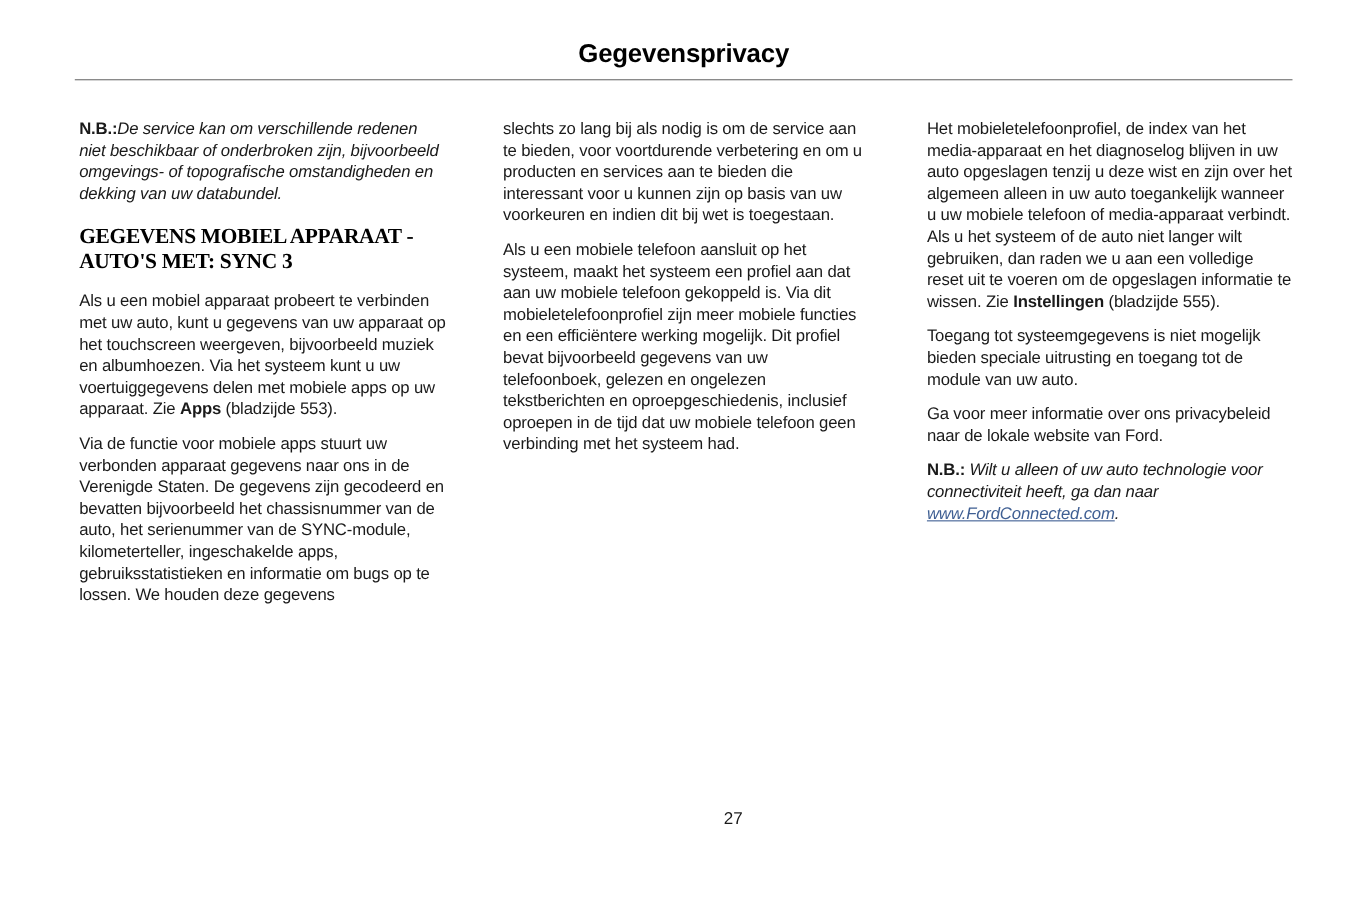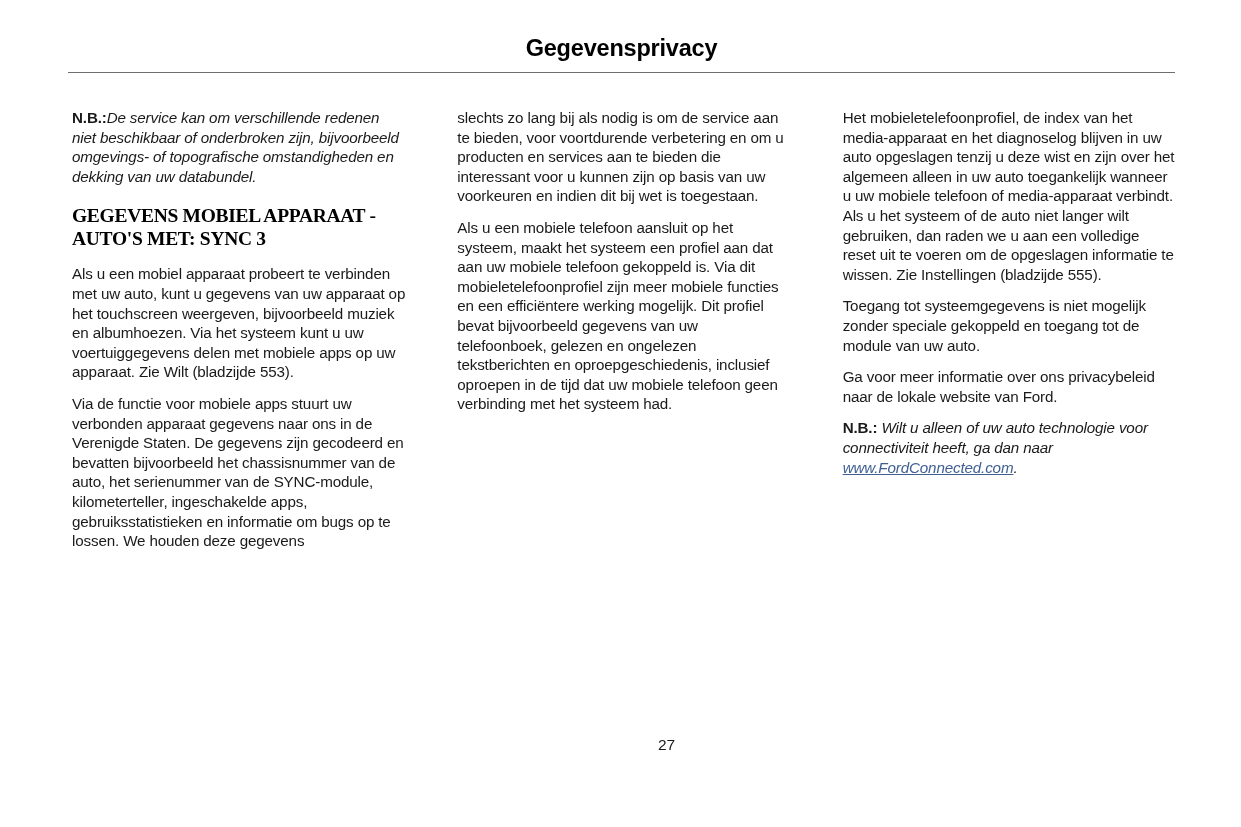--- a/index.html
+++ b/index.html
@@ -78,21 +78,21 @@
     font-style: normal;
     font-weight: bold;
   }
   .note .nb-sp { font-style: normal; }
 
   .link {
     color: #3f5f93;
     text-decoration: underline;
   }
 
-  b, .bold { font-weight: normal; margin-top: 20px; }
+  b, .bold { font-weight: bold; margin-top: 20px; }
 
   .section-heading {
     font-size: 19.5px;
     font-weight: bold;
     line-height: 23px;
     letter-spacing: -0.3px;
     color: #000000;
     margin: 18px 0 14px 0;
     text-transform: uppercase;
     font-family: Liberation Serif, serif;
@@ -124,38 +124,38 @@
 
   <div class="columns">
 
     <div class="column">
 
       <p class="para note"><span class="nb">N.B.:</span><span>De service kan om verschillende redenen niet beschikbaar of onderbroken zijn, bijvoorbeeld omgevings- of topografische omstandigheden en dekking van uw databundel.</span></p>
 
 
       <h2 class="section-heading">GEGEVENS MOBIEL APPARAAT - AUTO'S MET: SYNC 3</h2>
 
-      <p class="para"><span>Als u een mobiel apparaat probeert te verbinden met uw auto, kunt u gegevens van uw apparaat op het touchscreen weergeven, bijvoorbeeld muziek en albumhoezen. Via het systeem kunt u uw voertuiggegevens delen met mobiele apps op uw apparaat. Zie </span><span class="bold">Wilt</span><span> (bladzijde 553).</span></p>
+      <p class="para"><span>Als u een mobiel apparaat probeert te verbinden met uw auto, kunt u gegevens van uw apparaat op het touchscreen weergeven, bijvoorbeeld muziek en albumhoezen. Via het systeem kunt u uw voertuiggegevens delen met mobiele apps op uw apparaat. Zie </span><span class="bold">Apps</span><span> (bladzijde 553).</span></p>
 
       <p class="para">Via de functie voor mobiele apps stuurt uw verbonden apparaat gegevens naar ons in de Verenigde Staten. De gegevens zijn gecodeerd en bevatten bijvoorbeeld het chassisnummer van de auto, het serienummer van de SYNC-module, kilometerteller, ingeschakelde apps, gebruiksstatistieken en informatie om bugs op te lossen. We houden deze gegevens</p>
 
     </div>
 
     <div class="column">
 
       <p class="para">slechts zo lang bij als nodig is om de service aan te bieden, voor voortdurende verbetering en om u producten en services aan te bieden die interessant voor u kunnen zijn op basis van uw voorkeuren en indien dit bij wet is toegestaan.</p>
       <p class="para">Als u een mobiele telefoon aansluit op het systeem, maakt het systeem een profiel aan dat aan uw mobiele telefoon gekoppeld is. Via dit mobieletelefoonprofiel zijn meer mobiele functies en een efficiëntere werking mogelijk. Dit profiel bevat bijvoorbeeld gegevens van uw telefoonboek, gelezen en ongelezen tekstberichten en oproepgeschiedenis, inclusief oproepen in de tijd dat uw mobiele telefoon geen verbinding met het systeem had.</p>
 
     </div>
 
     <div class="column">
 
       <p class="para"><span>Het mobieletelefoonprofiel, de index van het media-apparaat en het diagnoselog blijven in uw auto opgeslagen tenzij u deze wist en zijn over het algemeen alleen in uw auto toegankelijk wanneer u uw mobiele telefoon of media-apparaat verbindt. Als u het systeem of de auto niet langer wilt gebruiken, dan raden we u aan een volledige reset uit te voeren om de opgeslagen informatie te wissen.  Zie </span><span class="bold">Instellingen</span><span> (bladzijde 555).</span></p>
 
-      <p class="para">Toegang tot systeemgegevens is niet mogelijk zonder speciale gekoppeld en toegang tot de module van uw auto.</p>
+      <p class="para">Toegang tot systeemgegevens is niet mogelijk bieden speciale uitrusting en toegang tot de module van uw auto.</p>
 
       <p class="para">Ga voor meer informatie over ons privacybeleid naar de lokale website van Ford.</p>
 
       <p class="para note"><span class="nb">N.B.:</span><span class="nb-sp"> </span><span>Wilt u alleen of uw auto technologie voor connectiviteit heeft, ga dan naar </span><span class="link">www.FordConnected.com</span><span>.</span></p>
 
     </div>
 
   </div>
 
   <div class="page-footer">

